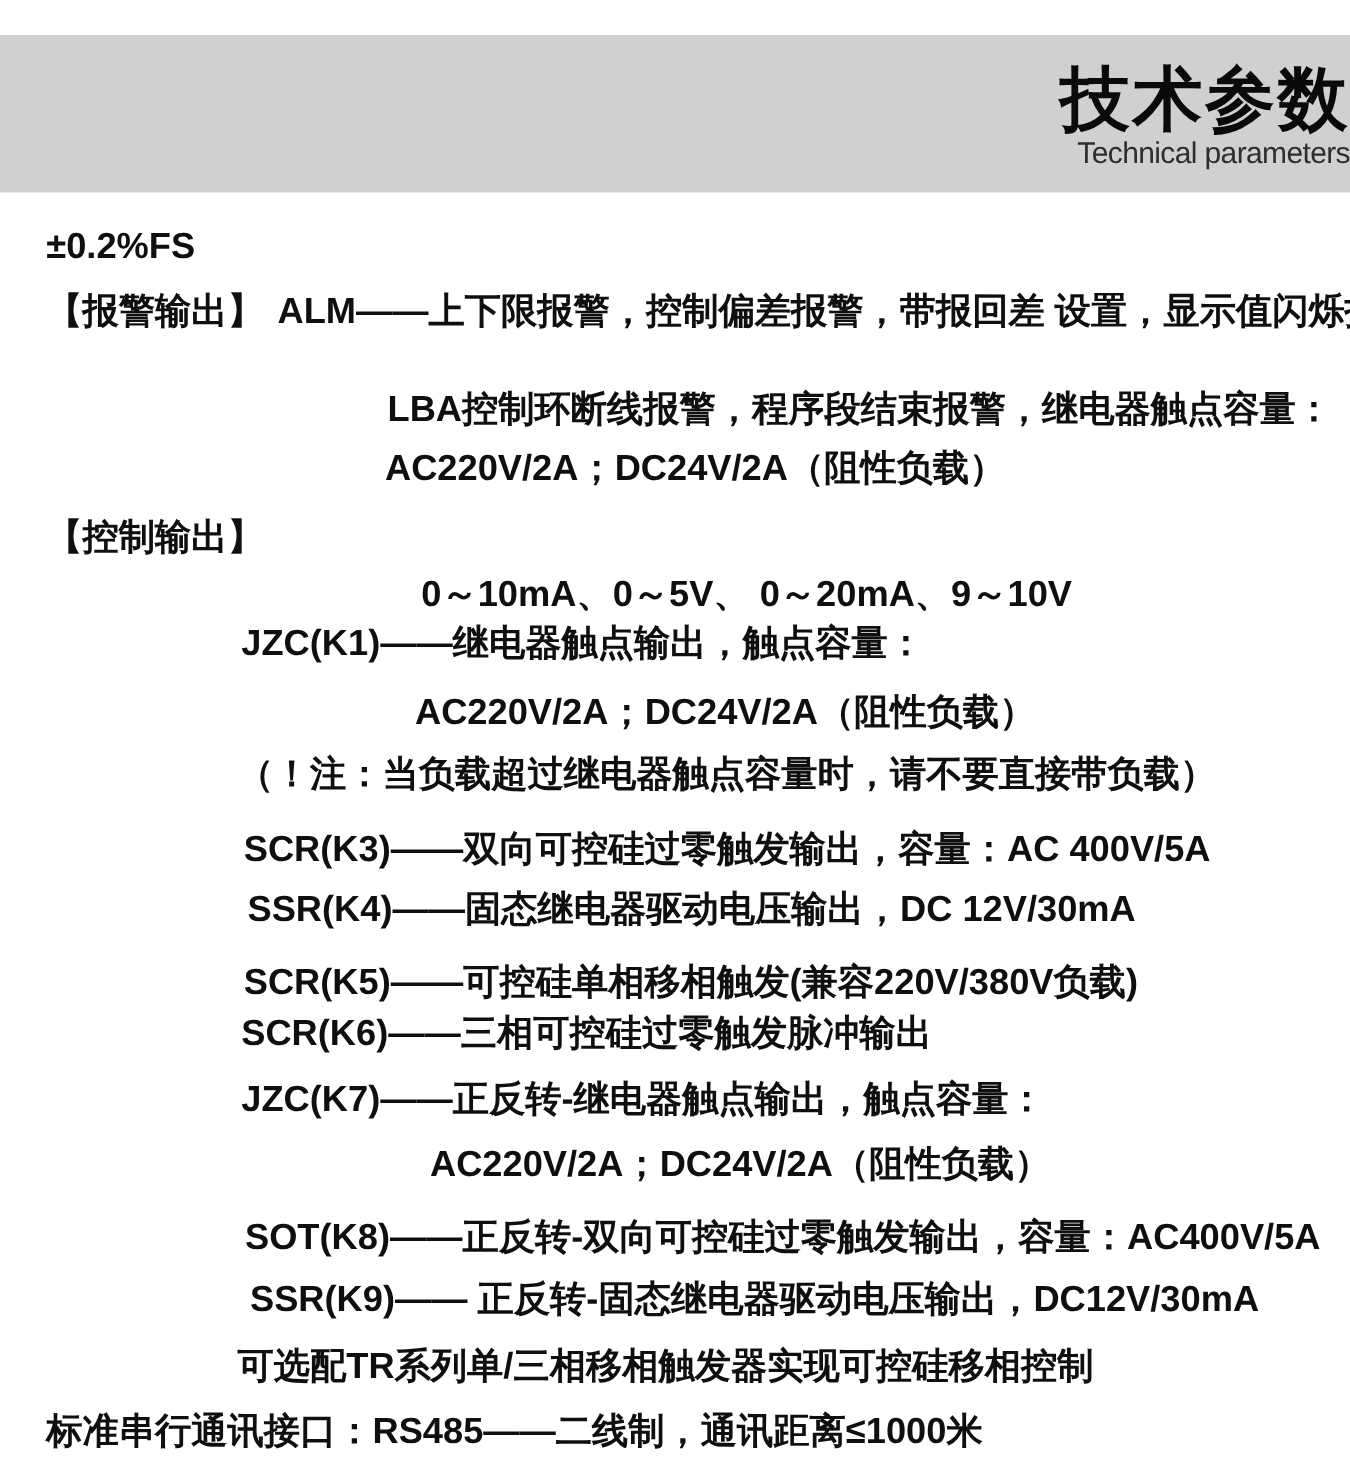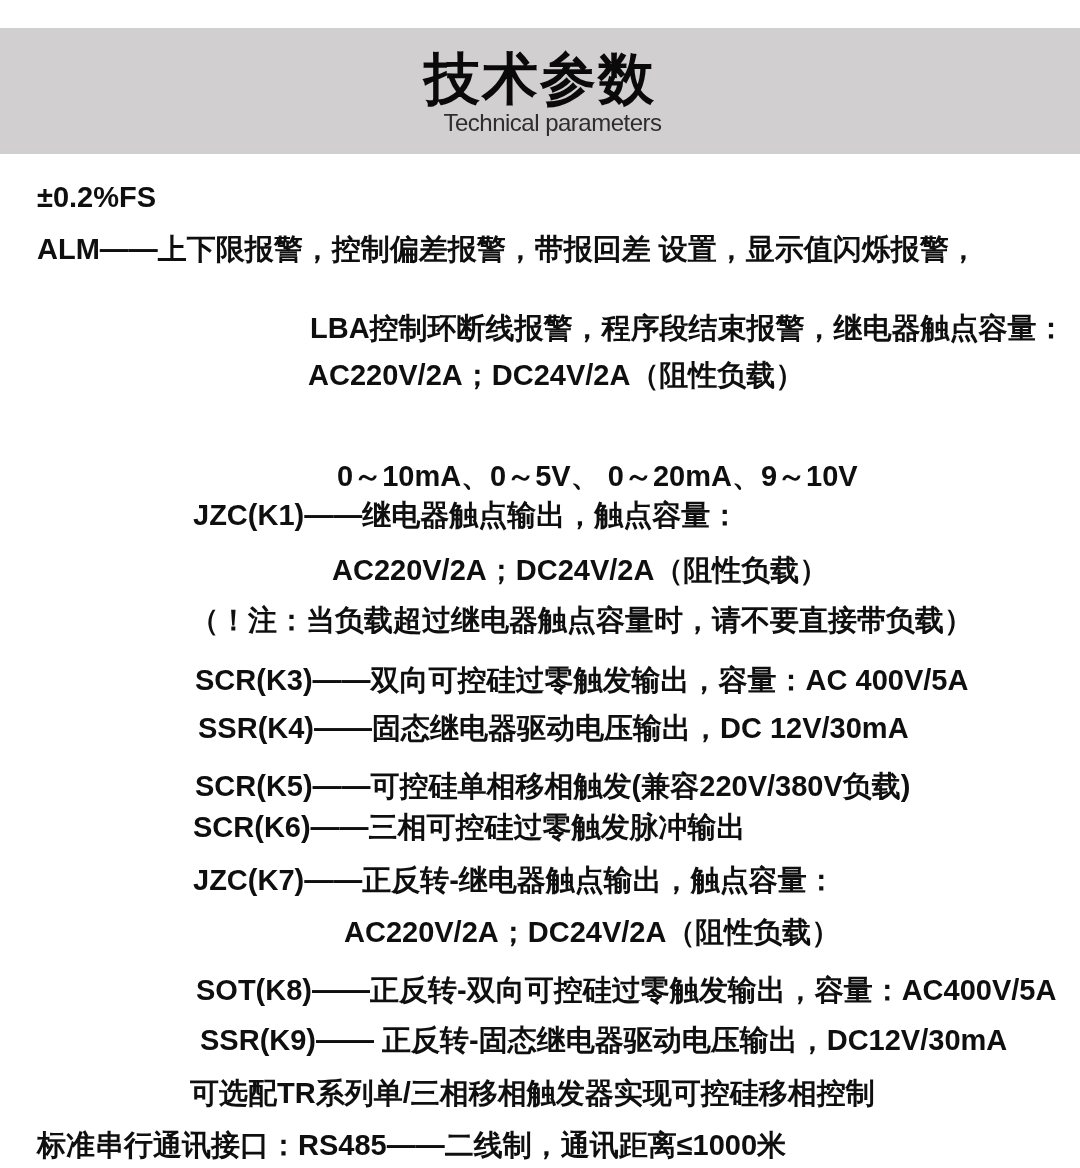--- a/index.html
+++ b/index.html
@@ -12,21 +12,21 @@
     font-family: "Liberation Sans", "DejaVu Sans", sans-serif;
     color: #0f0f0f;
   }
   .banner {
     position: absolute;
     left: 0;
     top: 28px;
     width: 1080px;
     height: 126px;
     background: #d1cfcf;
-    text-align: center;
+    text-align: right;
   }
   .banner-title {
     font-size: 56px;
     font-weight: 700;
     line-height: 54px;
     margin-top: 24px;
     color: #0a0a0a;
     letter-spacing: 2px;
   }
   .banner-subtitle {
@@ -56,32 +56,34 @@
 <div class="banner">
   <div class="banner-title">技术参数</div>
   <div class="banner-subtitle">Technical parameters</div>
 </div>
 
 <div class="line" style="left:37px; top:177px">
   <span class="txt">±0.2%FS</span>
 </div>
 
 <div class="line" style="left:37px; top:229px">
+  <span class="lbl">【报警输出】</span>
   <span class="txt">ALM——上下限报警，控制偏差报警，带报回差 设置，显示值闪烁报警，</span>
 </div>
 
 <div class="line" style="left:310px; top:308px">
   <span class="txt">LBA控制环断线报警，程序段结束报警，继电器触点容量：</span>
 </div>
 
 <div class="line" style="left:308px; top:355px">
   <span class="txt">AC220V/2A；DC24V/2A（阻性负载）</span>
 </div>
 
 <div class="line" style="left:37px; top:410px">
+  <span class="lbl">【控制输出】</span>
 </div>
 
 <div class="line" style="left:337px; top:456px">
   <span class="txt">0～10mA、0～5V、 0～20mA、9～10V</span>
 </div>
 
 <div class="line" style="left:193px; top:495px">
   <span class="txt">JZC(K1)——继电器触点输出，触点容量：</span>
 </div>
 

